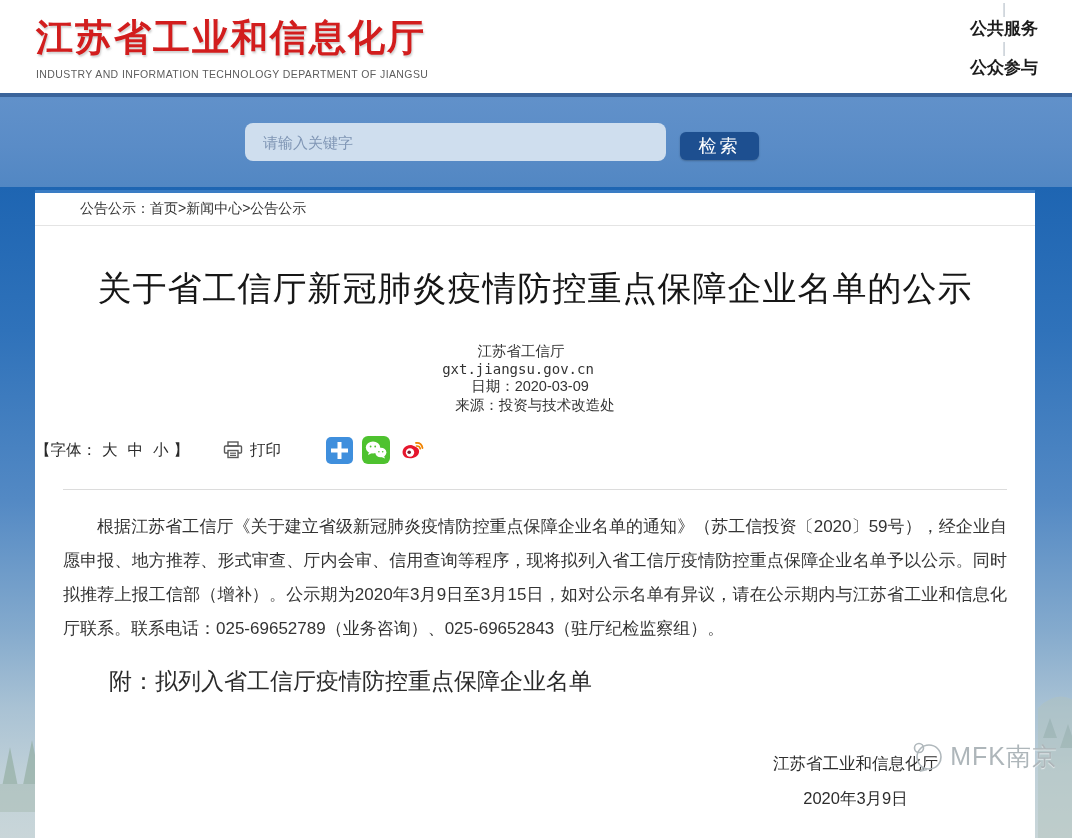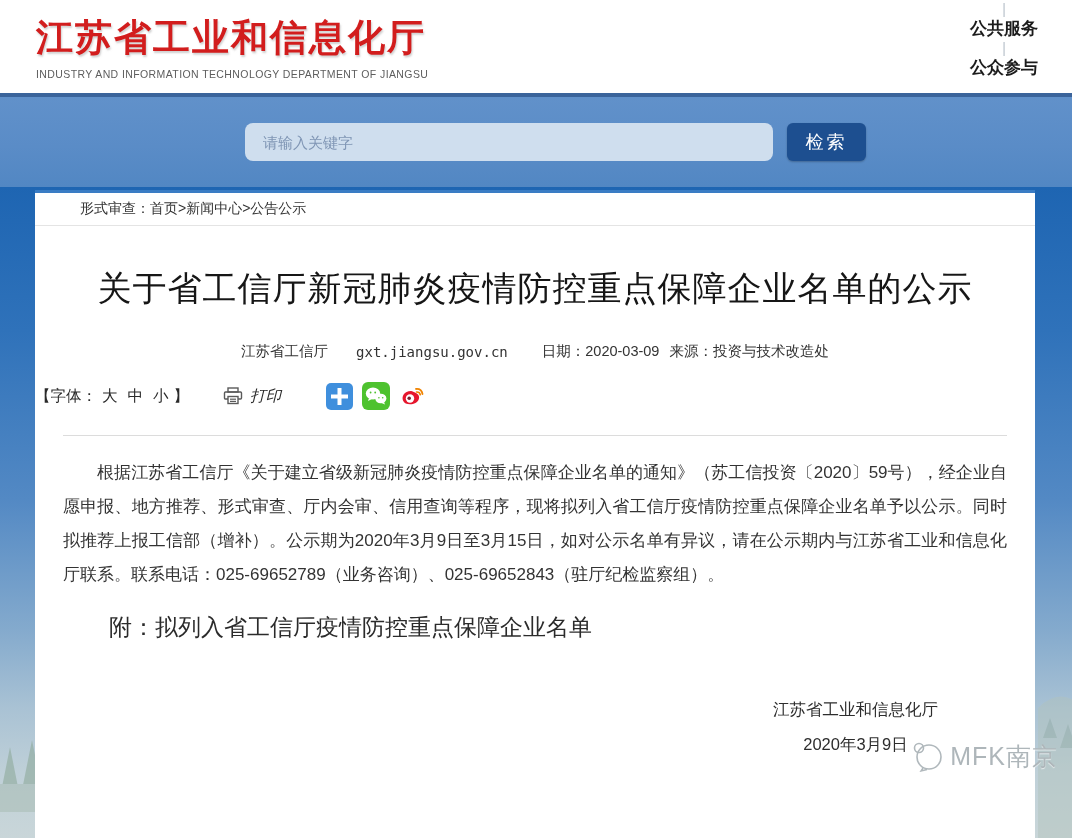--- a/index.html
+++ b/index.html
@@ -14,57 +14,57 @@
   .logo-subtitle { font-size:10.5px; color:#5d5d5d; letter-spacing:.4px; margin-top:5px; }
   .nav { position:absolute; right:34px; bottom:14px; display:flex; align-items:center;flex-direction:column; }
   .nav-item { font-size:17px; font-weight:bold; color:#1b1b1b; cursor:pointer; white-space:nowrap; }
   .nav-sep { color:#b9c3cc; margin:0 15px; font-size:14px; }
 
   .header-rule { height:4px; background:#3b649b; }
 
   
   .band { height:90px; background:linear-gradient(180deg,#6191ca 0%,#5a8cc7 55%,#5287c3 100%); position:relative; }
   .search-row { position:absolute; left:245px; top:26px; display:flex; align-items:center; }
-  .search-input { width:528px; height:38px; border:none; outline:none; border-radius:8px;
+  .search-input { width:421px; height:38px; border:none; outline:none; border-radius:8px;
                   background:#cfdeee; padding:0 18px; font-size:15px; color:#3a3a3a;
                   font-family:"Liberation Sans","DejaVu Sans",sans-serif; }
   .search-input::placeholder { color:#7f95b4; }
-  .search-btn { margin-left:14px; width:79px; height:38px; border:none; border-radius:6px;
+  .search-btn { margin-left:14px; width:79px; height:28px; border:none; border-radius:6px;
                 background:#1d4f90; color:#fff; font-size:18px; letter-spacing:3px; cursor:pointer;
-                font-family:"Liberation Sans","DejaVu Sans",sans-serif; box-shadow:0 1px 2px rgba(0,0,0,.25); }
+                font-family:"Liberation Sans","DejaVu Sans",sans-serif; box-shadow:0 1px 2px rgba(0,0,0,.25);margin-top:8px; }
 
   
   .main { position:relative; height:651px;
           background:linear-gradient(180deg,#1e65b2 0%,#2f72ba 22%,#5389c4 48%,#84aacd 68%,#a9c2d4 80%,#bfd0d8 90%,#c9d6d9 100%); }
   .scene { position:absolute; opacity:.55; }
   .scene-left { left:-8px; bottom:26px; }
   .scene-right { right:-6px; bottom:0; opacity:.45; }
 
   
   .panel { position:absolute; left:35px; top:3px; width:1000px; height:648px;
            background:#fff; border-top:3px solid #3a7cc4; }
   .breadcrumb { height:33px; display:flex; align-items:center; padding:0 45px;
                 font-size:14px; color:#333; border-bottom:1px solid #e4e4e4; }
   .breadcrumb .crumb-path { cursor:pointer; }
 
   .article-title { max-width:880px; margin:36px auto 0; text-align:center;
                    font-size:34px; color:#161616; line-height:1.56; letter-spacing:1px; }
 
   .meta { margin-top:27px; display:flex; justify-content:center; align-items:center;
-          font-size:14.5px; color:#333; }
+          font-size:14.5px; color:#333;flex-direction:column; }
   .meta .m-dept { margin-right:28px; }
   .meta .m-url { font-family:"DejaVu Sans Mono","Liberation Mono",monospace; margin-right:34px; font-size:14px; }
   .meta .m-date { margin-right:10px; }
 
   .toolbar { margin-top:21px; display:flex; align-items:center;
              font-size:15.5px; color:#2a2a2a; }
   .font-group { display:flex; align-items:center; }
   .font-size-opt { margin:0 5px; cursor:pointer; }
   .print-group { display:flex; align-items:center; margin-left:34px; cursor:pointer; }
-  .print-label { margin-left:7px;font-style:italic; }
+  .print-label { margin-left:7px; }
   .share-group { display:flex; align-items:center; margin-left:36px; }
   .share-icon { margin-left:9px; cursor:pointer; display:block; }
 
   .rule { margin:25px 28px 0; border-top:1px solid #dcdcdc; }
 
   .body-text { margin:20px 28px 0; font-size:17px; color:#333; line-height:2.0;
                text-align:justify; }
   .indent { text-indent:2em; }
   .attach { margin:20px 28px 0; font-size:23px; color:#2b2b2b; cursor:pointer; }
 
@@ -114,21 +114,21 @@
     <rect x="0" y="92" width="130" height="28" fill="#a9bdb4"></rect>
   </svg>
   <svg class="scene scene-right" width="40" height="190" viewBox="0 0 40 190">
     <path d="M0 60 Q20 40 40 55 L40 190 L0 190 Z" fill="#b2c3bc"></path>
     <path d="M5 90 L12 70 L19 90 Z M22 100 L30 76 L38 100 Z" fill="#90a89a"></path>
   </svg>
 
   <div class="panel">
 
     <div class="breadcrumb">
-      <span>形式审查：</span>
+      <span>公告公示：</span>
       <span class="crumb-path">首页&gt;新闻中心&gt;公告公示</span>
     </div>
 
     <div class="article-title">关于省工信厅新冠肺炎疫情防控重点保障企业名单的公示</div>
 
     <div class="meta">
       <span class="m-dept">江苏省工信厅</span>
       <span class="m-url">gxt.jiangsu.gov.cn</span>
       <span class="m-date">日期：2020-03-09</span>
       <span class="m-source">来源：投资与技术改造处</span>

